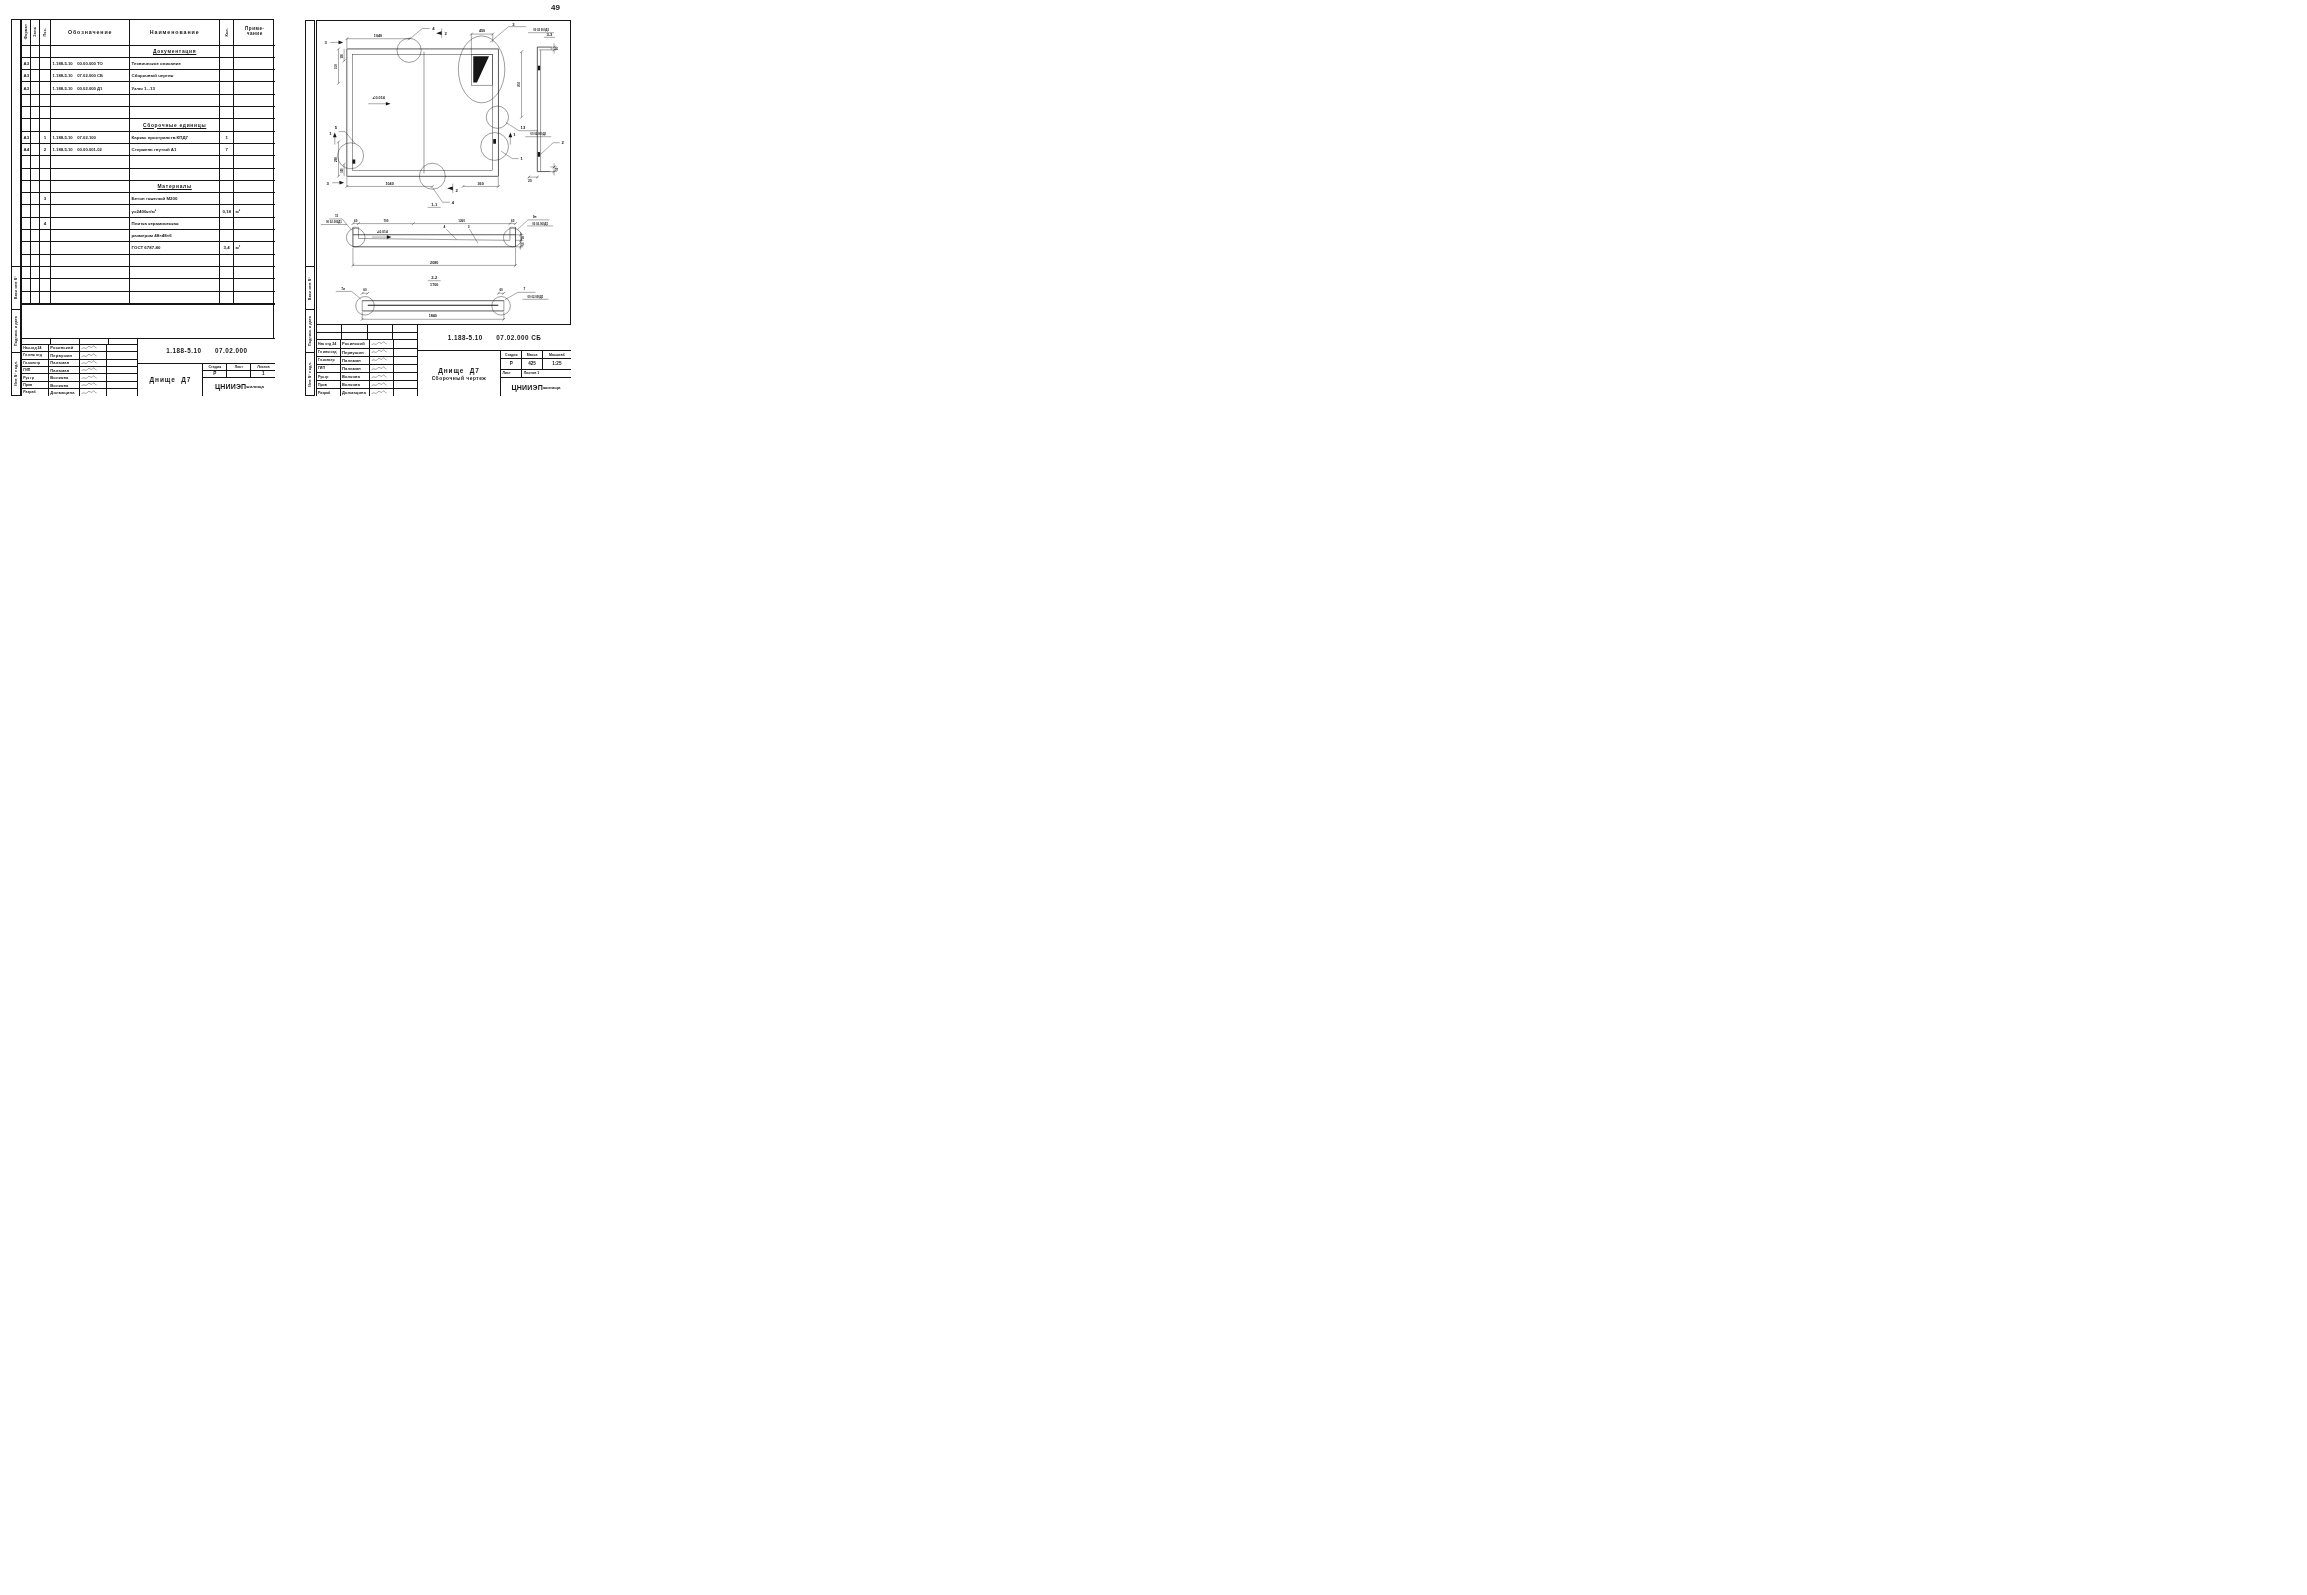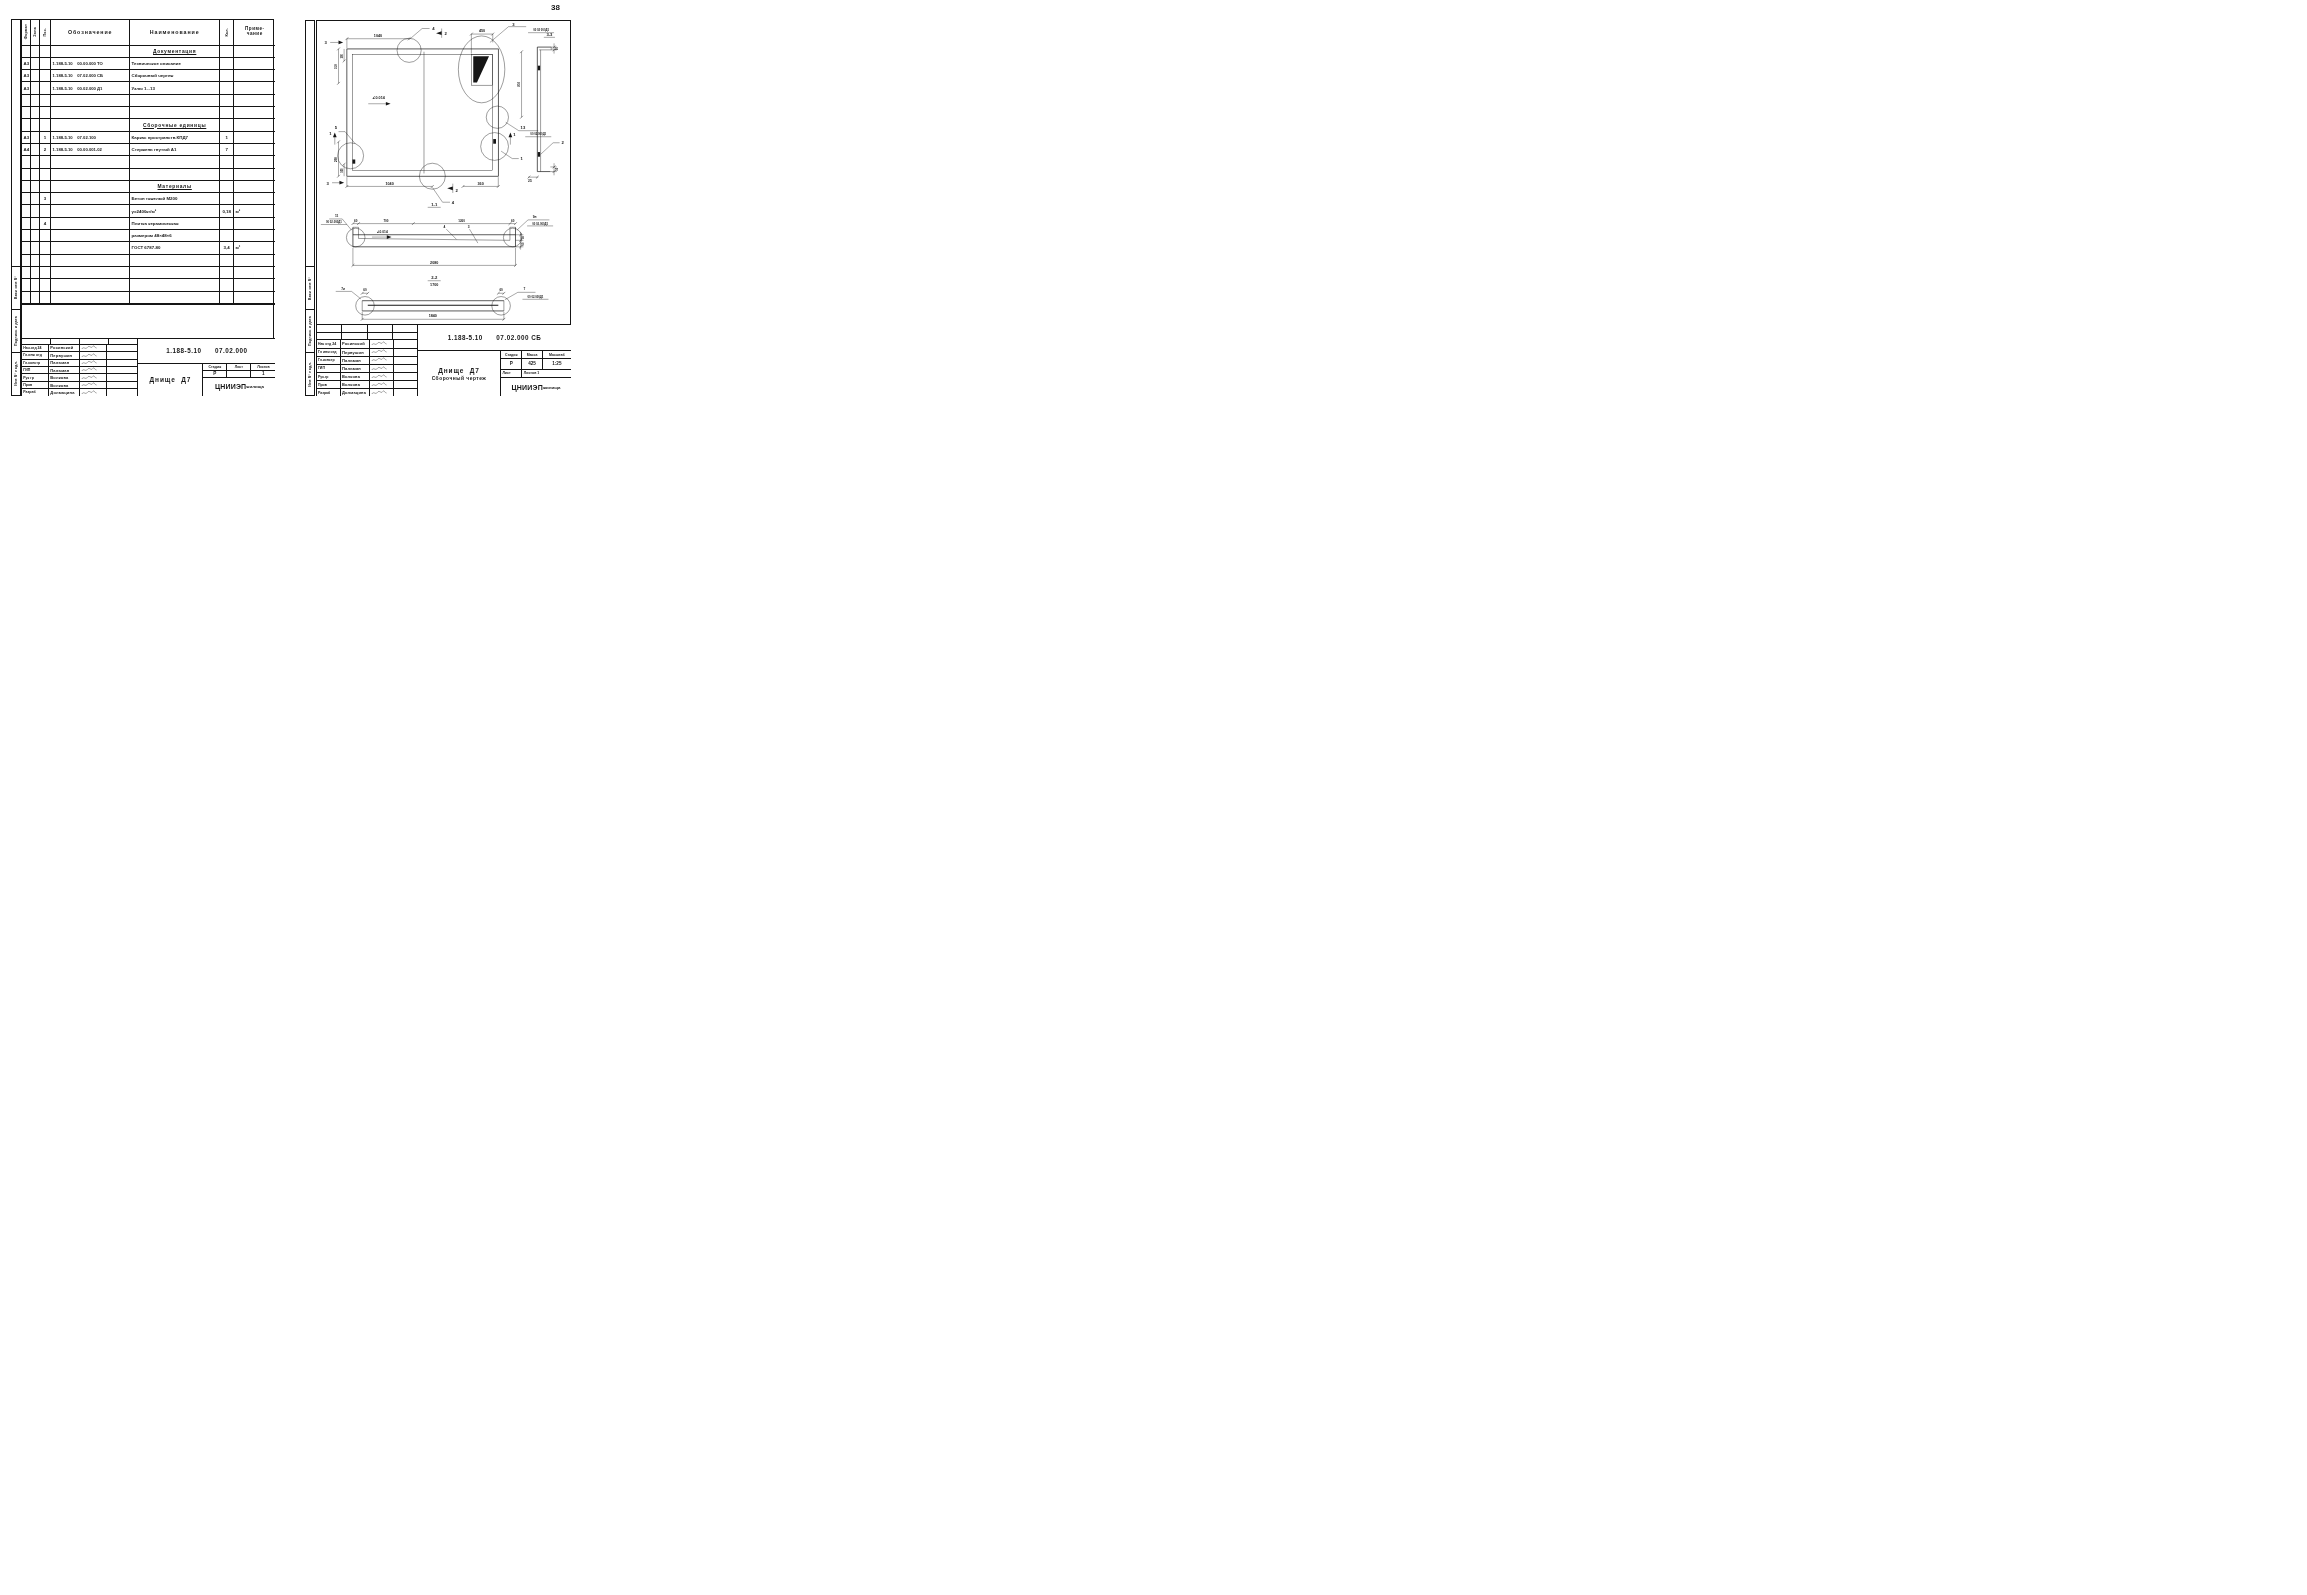--- a/index.html
+++ b/index.html
@@ -62,21 +62,21 @@
   svg .dm{stroke:#151515;stroke-width:.8;fill:none;}
   svg text{fill:#161616;font-family:"Liberation Sans",sans-serif;font-weight:700;}
   svg .t9{font-size:9px;} svg .t8{font-size:8px;} svg .t7{font-size:7px;} svg .t65{font-size:6.5px;} svg .t6{font-size:6px;} svg .t55{font-size:5.5px;}
   svg .blk{fill:#151515;stroke:none;}
 </style>
 </head>
 <body>
 
 <div class="sheet">
 
-  <div class="page-num">38</div>
+  <div class="page-num">49</div>
 
   <div class="strip" style="left:11px;top:18.6px;width:10.2px;height:377px;">
     <div class="sp"></div>
     <div class="mcell">
         <span class="vtext">Взам инв N°</span>
       </div>
     <div class="mcell">
         <span class="vtext">Подпись и дата</span>
       </div>
     <div class="mcell">

